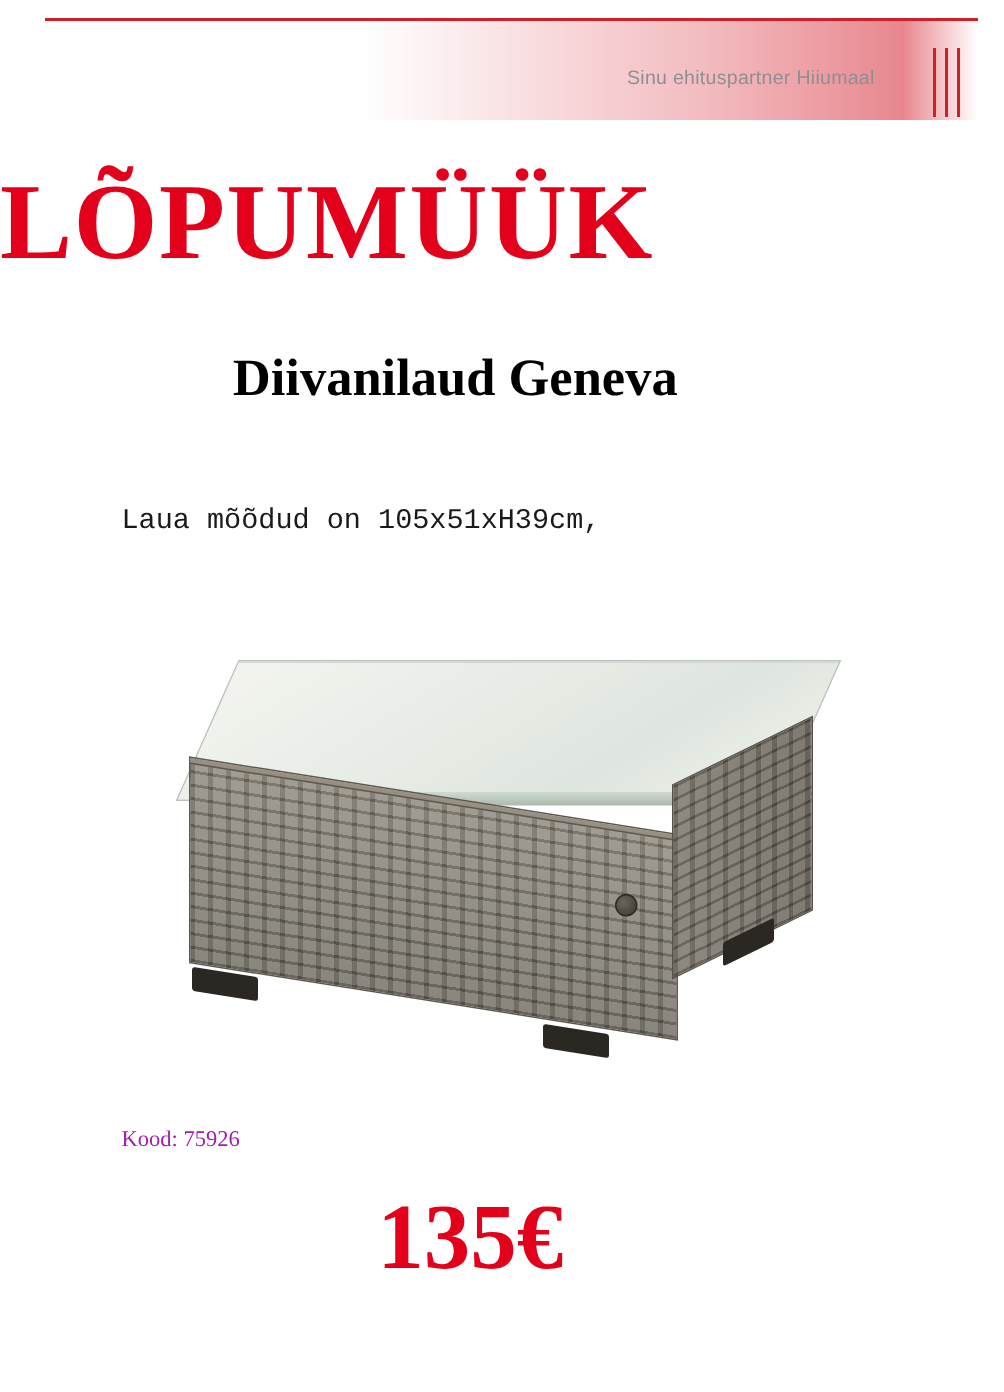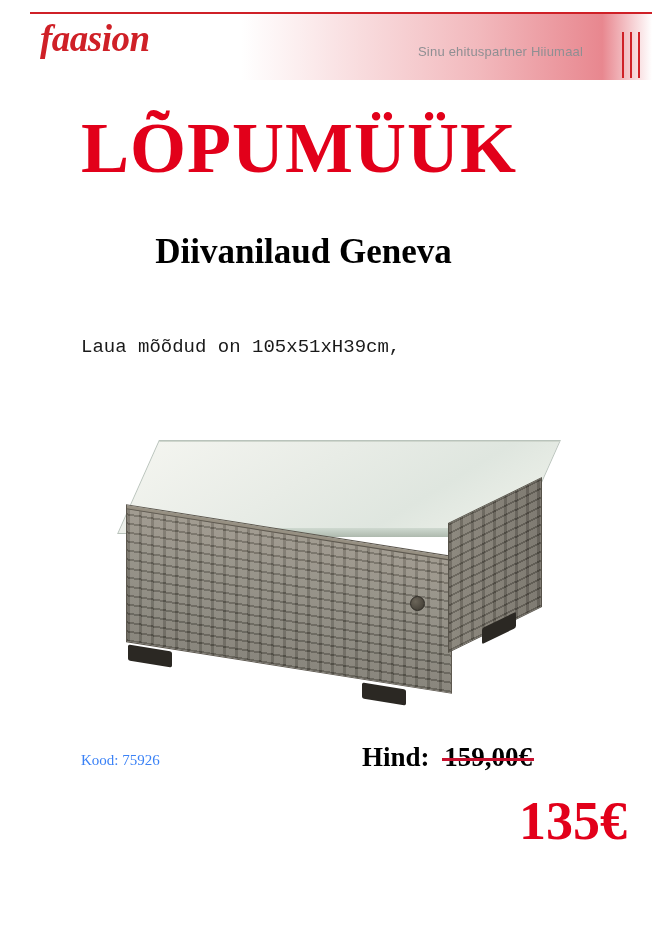--- a/index.html
+++ b/index.html
@@ -79,21 +79,21 @@
   .header-bars span:nth-child(1) { left: 4px; }
   .header-bars span:nth-child(2) { left: 12px; }
   .header-bars span:nth-child(3) { left: 20px; }
 
   
   .sale-title {
     position: absolute;
     left: 0;
     top: 112px;
     width: 598px;
-    text-align: center;
+    text-align: left;
     font-family: "Liberation Serif", serif;
     font-weight: bold;
     font-size: 72px;
     line-height: 1;
     color: #e2001a;
     letter-spacing: 1px;
   }
   .product-title {
     position: absolute;
     left: 0;
@@ -205,21 +205,21 @@
   .leg.l2 { left: 252px; top: 256px; transform: skewY(9deg); }
   .leg.l3 { left: 372px; top: 190px; transform: skewY(-26deg); width: 34px; }
 
   
   .code {
     position: absolute;
     left: 81px;
     top: 752px;
     font-family: "Liberation Serif", serif;
     font-size: 15px;
-    color: #3b82f6;
+    color: #a21caf;
   }
   .old-price-row {
     position: absolute;
     left: 362px;
     top: 742px;
     font-family: "Liberation Serif", serif;
     font-weight: bold;
     font-size: 27px;
     color: #000000;
     white-space: nowrap;
@@ -237,63 +237,58 @@
     right: -2px;
     top: 52%;
     height: 3px;
     background: #c8102e;
   }
   .new-price {
     position: absolute;
     left: 0;
     top: 790px;
     width: 627px;
-    text-align: right;
-    font-family: "Liberation Serif", serif;
-    font-weight: bold;
-    font-size: 54px;
+    text-align: center;
+    font-family: "Liberation Serif", serif;
+    font-weight: bold;
+    font-size: 62px;
     color: #e2001a;
   }
 </style>
 </head>
 <body>
 
 <div class="page">
 
   <div class="header-rule-top"></div>
 
   <div class="header">
     <div class="header-bars">
       <span></span>
         <span></span>
         <span></span>
     </div>
   </div>
 
-  <div class="logo">faasion</div>
   <div class="tagline">Sinu ehituspartner Hiiumaal</div>
 
   <div class="sale-title">LÕPUMÜÜK</div>
   <div class="product-title">Diivanilaud Geneva</div>
   <div class="desc">Laua mõõdud on 105x51xH39cm,</div>
 
   <div class="photo">
     <div class="glass"></div>
     <div class="glass-edge"></div>
     <div class="rim-front"></div>
     <div class="body-front"></div>
     <div class="body-side"></div>
     <div class="knob"></div>
     <div class="leg l1"></div>
     <div class="leg l2"></div>
     <div class="leg l3"></div>
   </div>
 
   <div class="code">Kood: 75926</div>
 
-  <div class="old-price-row">
-    <span class="label">Hind:</span>
-    <span class="value">159,00€</span>
-  </div>
 
   <div class="new-price">135€</div>
 
 </div>
 
 </body></html>

